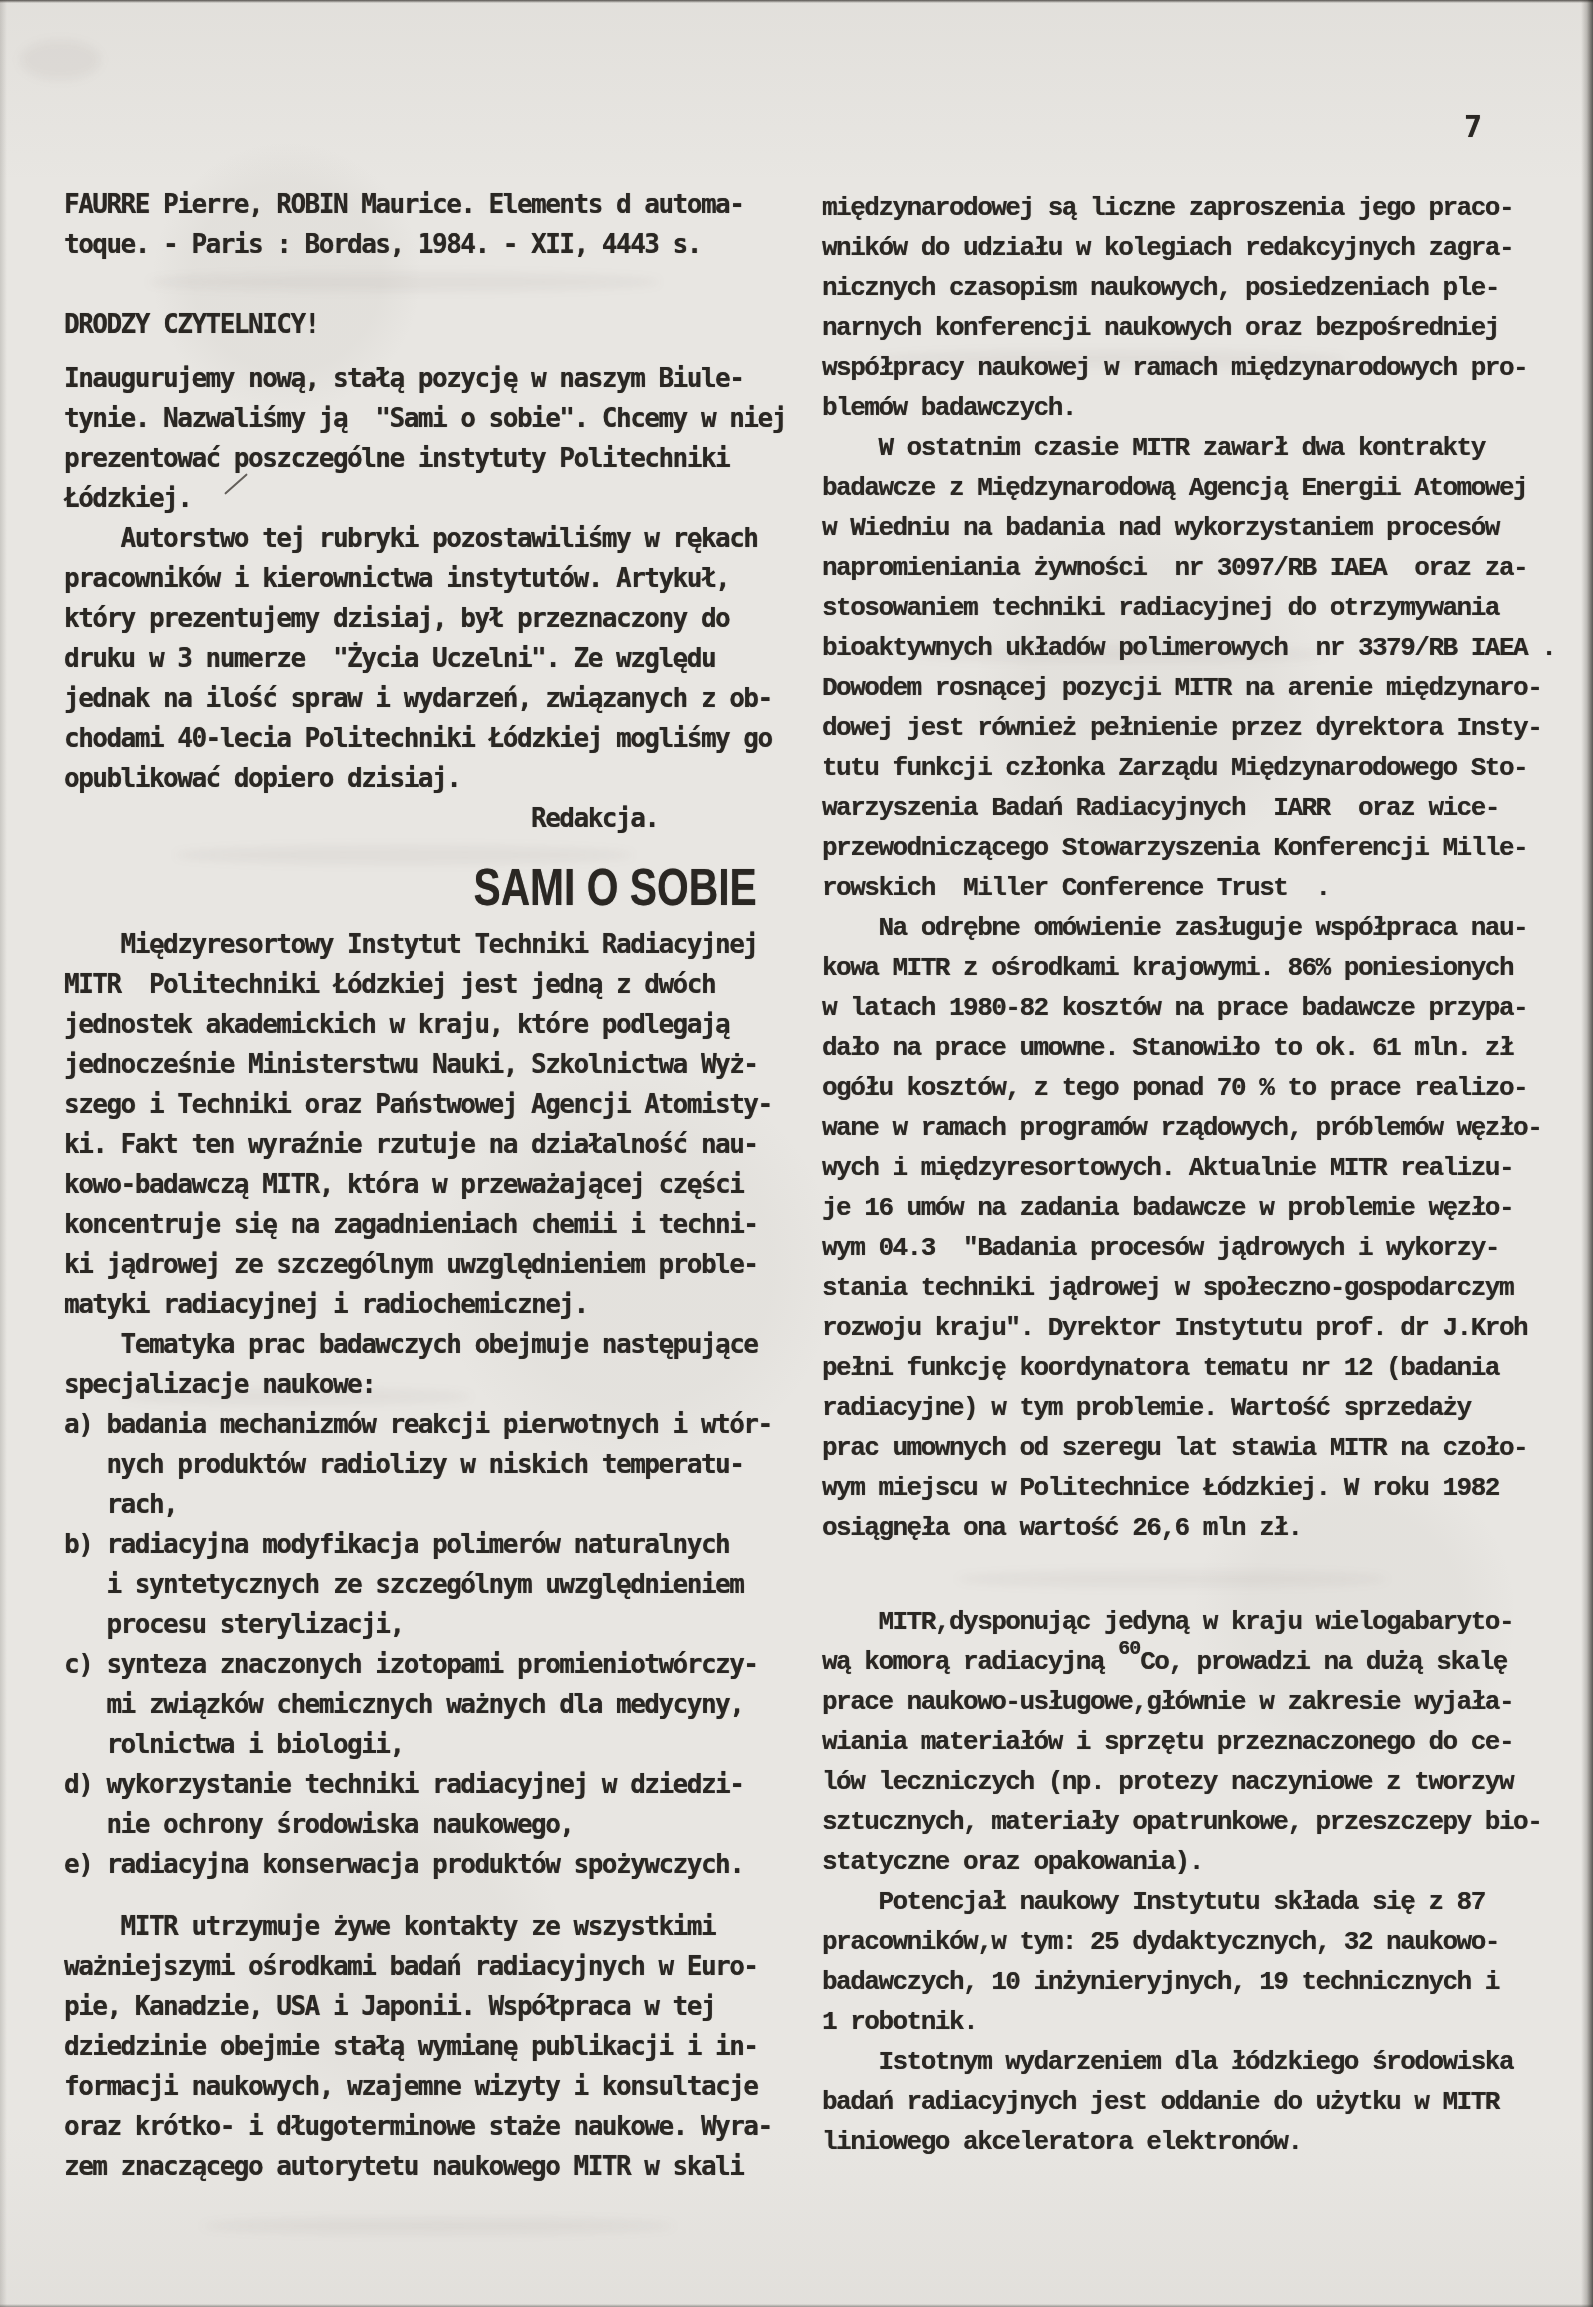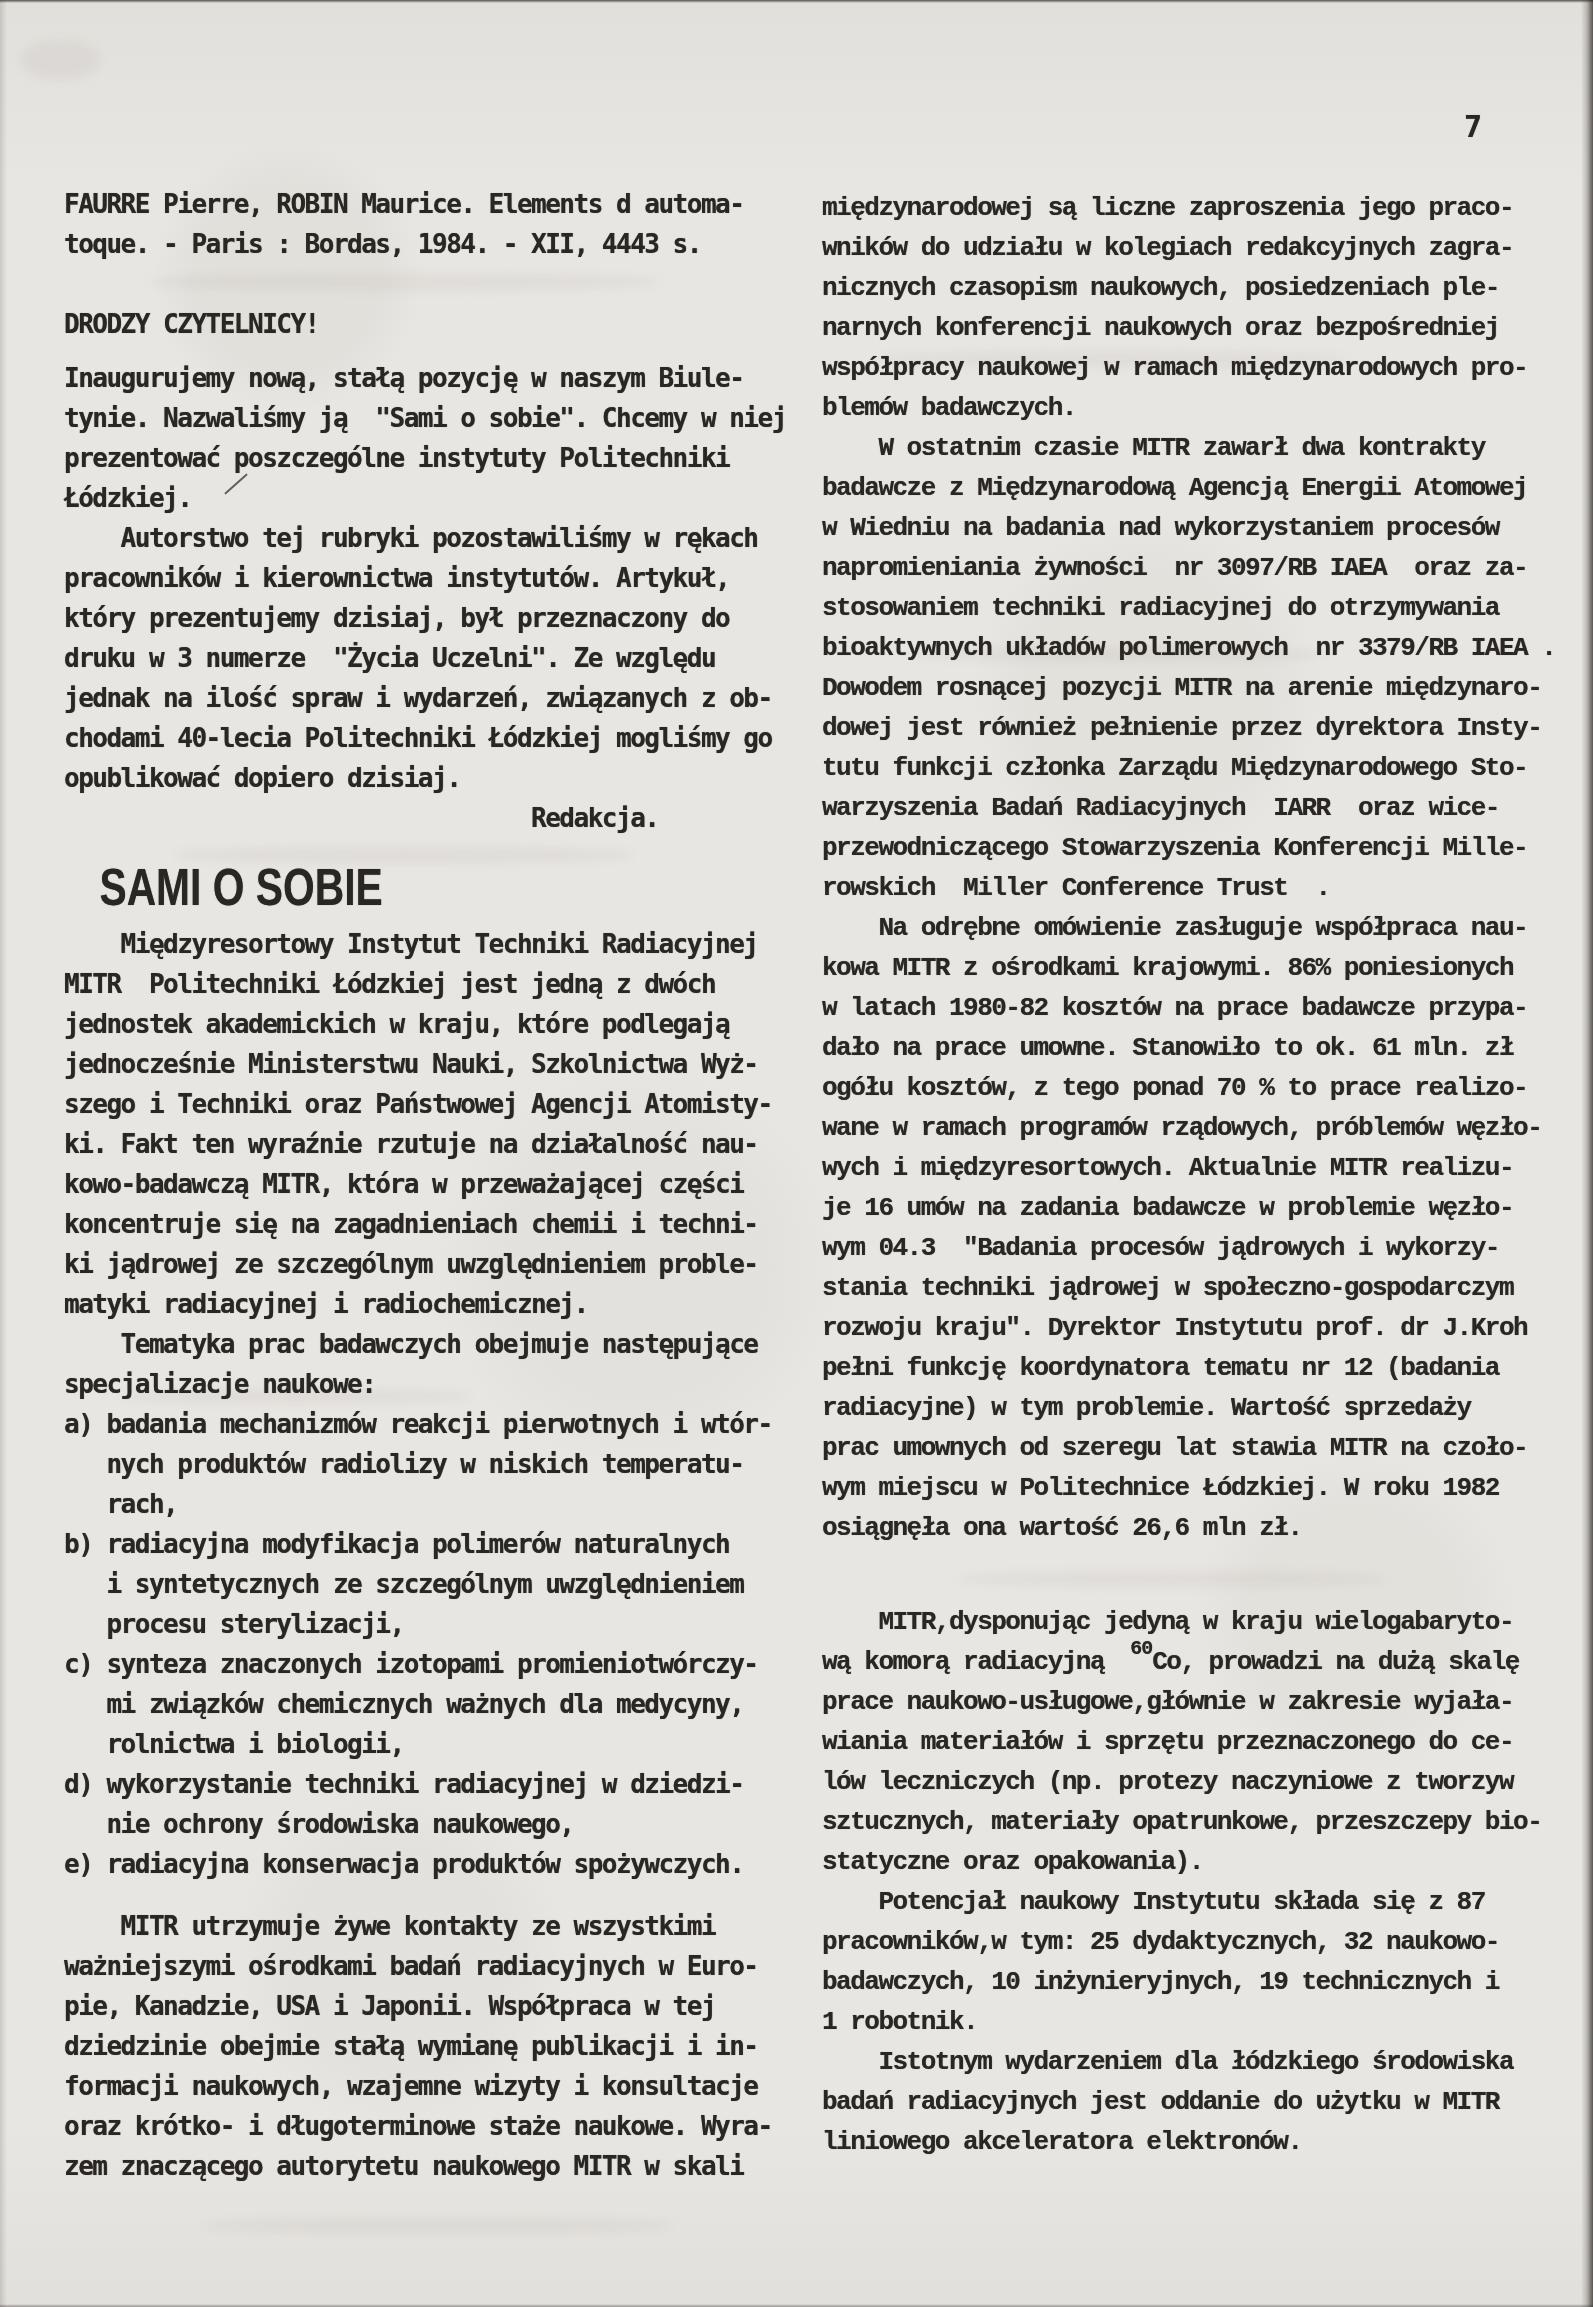--- a/index.html
+++ b/index.html
@@ -27,35 +27,34 @@
     white-space:pre;
     text-shadow:0 0 0.8px rgba(42,39,35,0.55), 0.4px 0.4px 0 rgba(42,39,35,0.22);
   }
   .col-left{left:64px;top:184px;width:728px;}
   .col-right{left:822px;top:188px;width:748px;font-family:Liberation Mono, monospace;}
   .line{height:40px;line-height:40px;}
   .gap{width:100%;}
   .heading{
     height:62px;line-height:62px;
     margin-top:19px;margin-bottom:5.4px;
-    text-align:left;
+    text-align:right;
     font-family:"Liberation Sans", sans-serif;
     font-weight:700;
     font-size:51px;
     letter-spacing:0px;
     white-space:pre;
     text-shadow:0 0 1px rgba(42,39,35,0.6);
   }
   .heading span{display:inline-block;transform:scaleX(0.8);transform-origin:center;}
   .sup{
     display:inline-block;
     font-size:20px;
     transform:translateY(-15px);
     letter-spacing:-1px;
-    margin-left:12px;
   }
   .pagenum{
     position:absolute;left:1464px;top:109px;
     color:#2a2723;
     font-size:30px;font-weight:700;
     text-shadow:0 0 0.8px rgba(42,39,35,0.55);
   }
   
   .edge-top{position:absolute;left:0;top:0;width:100%;height:3.4px;background:linear-gradient(180deg,rgba(38,35,31,0.75),rgba(38,35,31,0));}
   .edge-right{position:absolute;right:0;top:0;width:13.5px;height:100%;background:linear-gradient(to right,rgba(60,56,50,0),rgba(60,56,50,0.25) 45%,rgba(33,30,27,0.8));}

